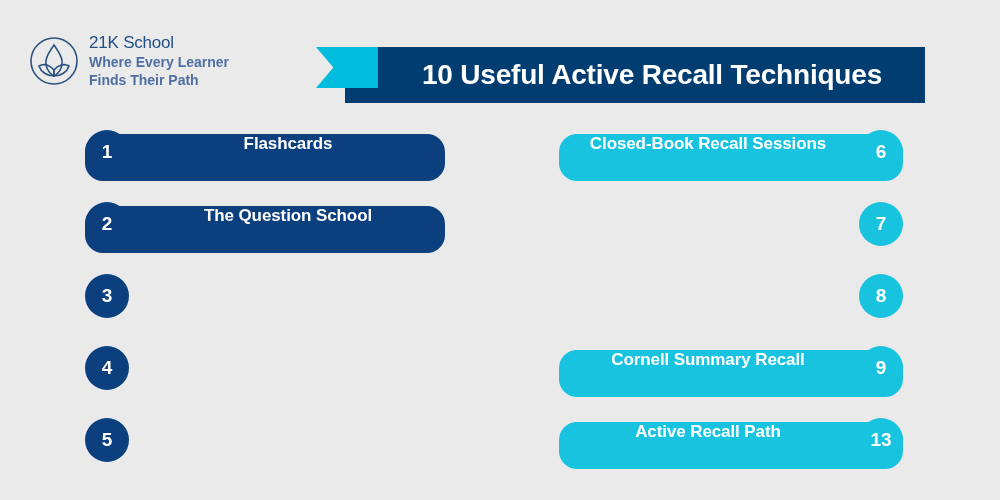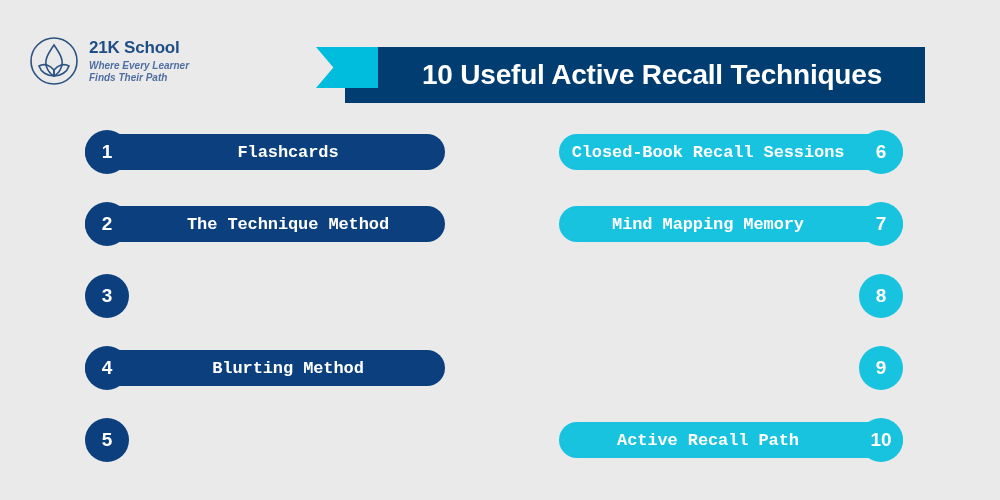--- a/index.html
+++ b/index.html
@@ -32,33 +32,32 @@
     flex: 0 0 52px;
   }
   #logo-text {
     display: flex;
     flex-direction: column;
     justify-content: center;
     padding-top: 2px;
   }
   #logo-name {
     font-size: 17px;
-    font-weight: bold;
+    font-weight: normal;
     color: #1f4e87;
     letter-spacing: -0.2px;
     line-height: 1.1;
   }
   #logo-tagline {
-    font-size: 10px;
+    font-size: 14px;
     font-weight: bold;
     color: #4f6fa2;
     line-height: 1.28;
     margin-top: 2px;
     white-space: pre-line;
-    font-style: italic;
   }
 
   
   #header {
     position: absolute;
     left: 316px;
     top: 47px;
     width: 609px;
     height: 52px;
   }
@@ -108,26 +107,24 @@
     position: relative;
     height: 44px;
     margin-bottom: 28px;
   }
   .row:last-child { margin-bottom: 0; }
 
   
   .pill {
     position: absolute;
     top: 4px;
-    height: 36px;
+    height: 47px;
     border-radius: 18px;
     display: flex;
-    align-items: center;
     box-sizing: border-box;
-    font-family: Liberation Mono, monospace;
   }
   .left .pill {
     left: 0;
     right: 0;
     background: #0b3f7d;
     justify-content: center;
     padding-left: 52px;
     padding-right: 6px;
   }
   .right .pill {
@@ -193,56 +190,53 @@
 
 <div class="column" id="column-left">
   <div class="row left">
     <div class="pill">
       <span class="label">Flashcards</span>
     </div>
     <div class="badge">1</div>
   </div>
   <div class="row left">
     <div class="pill">
-      <span class="label">The Technique Method</span>
+      <span class="label">The Question School</span>
     </div>
     <div class="badge">2</div>
   </div>
   <div class="row left">
     <div class="badge">3</div>
   </div>
   <div class="row left">
-    <div class="pill">
-      <span class="label">Blurting Method</span>
-    </div>
     <div class="badge">4</div>
   </div>
   <div class="row left">
     <div class="badge">5</div>
   </div>
 </div>
 
 <div class="column" id="column-right">
   <div class="row right">
     <div class="pill">
       <span class="label">Closed-Book Recall Sessions</span>
     </div>
     <div class="badge">6</div>
   </div>
   <div class="row right">
-    <div class="pill">
-      <span class="label">Mind Mapping Memory</span>
-    </div>
     <div class="badge">7</div>
   </div>
   <div class="row right">
     <div class="badge">8</div>
   </div>
   <div class="row right">
+    <div class="pill">
+      <span class="label">Cornell Summary Recall</span>
+    </div>
     <div class="badge">9</div>
   </div>
   <div class="row right">
     <div class="pill">
       <span class="label">Active Recall Path</span>
     </div>
-    <div class="badge">10</div>
+    <div class="badge">13</div>
   </div>
 </div>
 
 </body></html>

